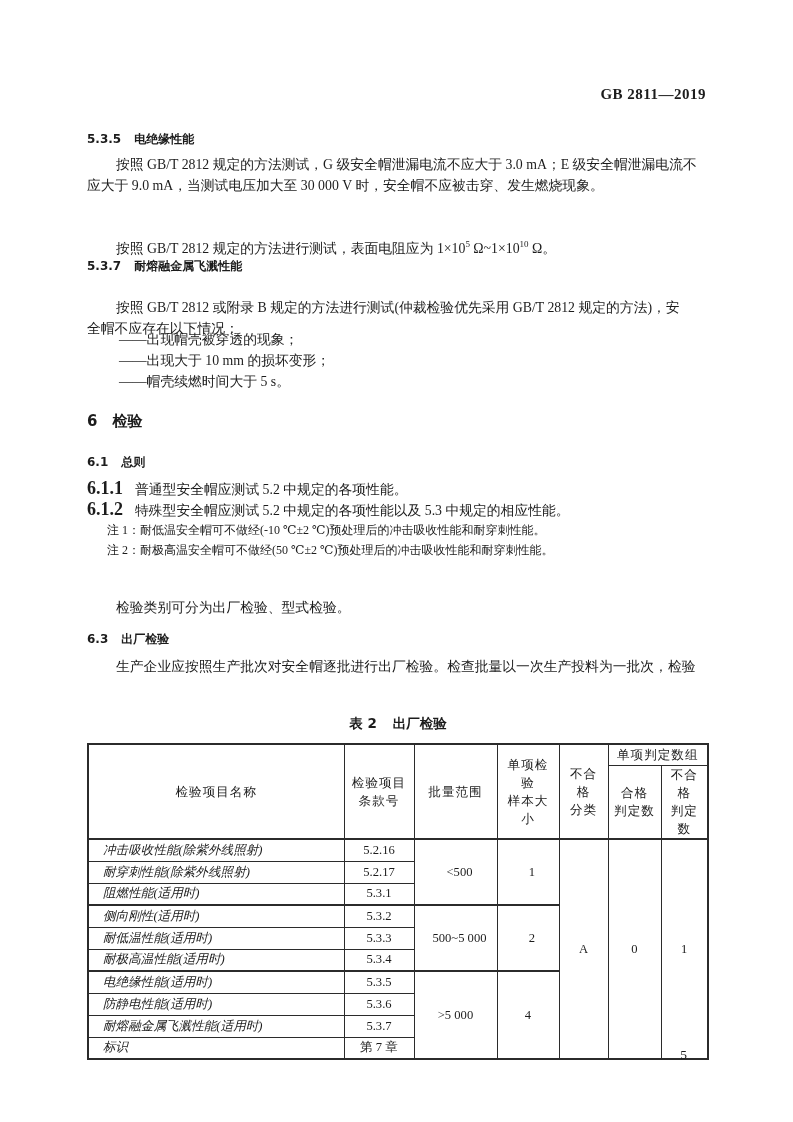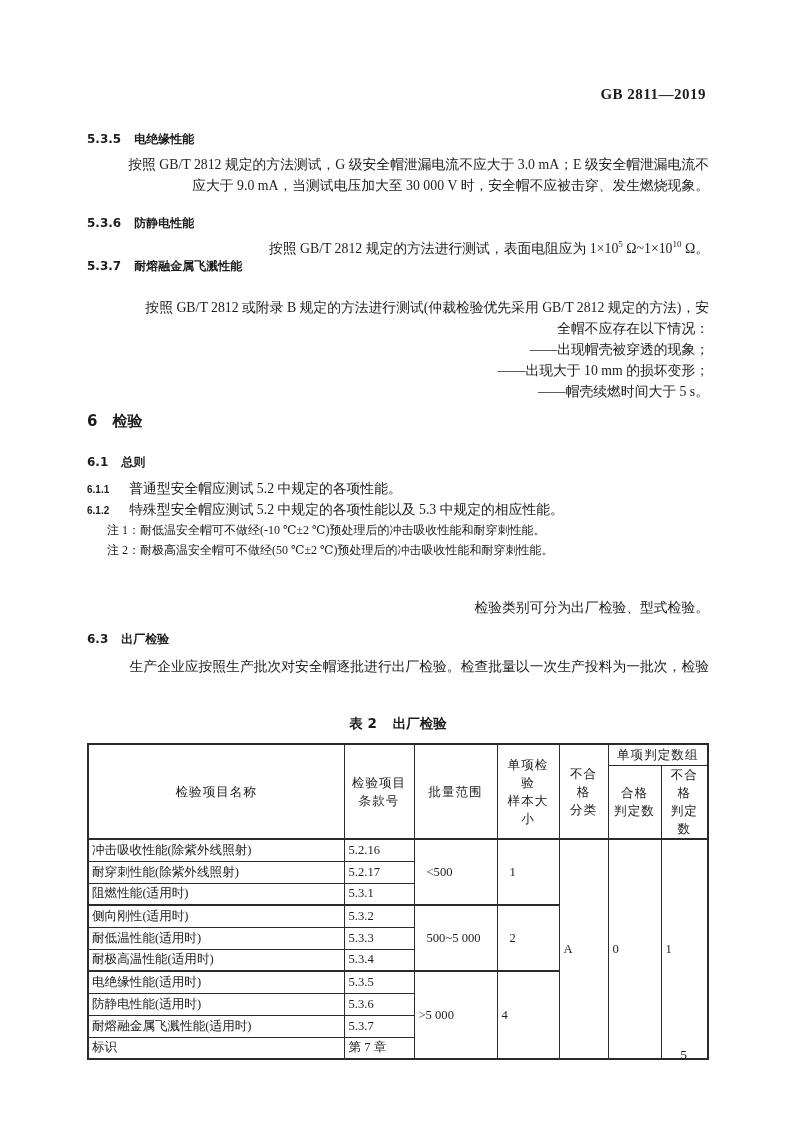--- a/index.html
+++ b/index.html
@@ -24,30 +24,30 @@
   
   .heading {
     font-family:"DejaVu Sans","Liberation Sans",sans-serif;
     font-weight:bold; font-size:12px; line-height:20px;
   }
   .heading .num { margin-right:13px; }
   .chapter { font-size:15px; }
   .chapter .num { margin-right:15px; }
 
   
-  .para { font-size:13.8px; line-height:21px;text-align:right; }
+  .para { font-size:13.8px; line-height:21px; }
   .pline { white-space:nowrap; }
   .indent { padding-left:29px; }
   .bullet { padding-left:32px; }
   sup.sp { font-size:9px; vertical-align:super; line-height:0; }
 
   .clause-line { font-size:13.8px; line-height:21px; white-space:nowrap; }
   .clause-line .inline-num {
-    font-family:Liberation Sans, sans-serif;
-    font-weight:bold; font-size:10px; margin-right:20px;
+    font-family:Liberation Serif, serif;
+    font-weight:bold; font-size:18px; margin-right:12px;
   }
 
   .notes { font-size:12px; line-height:20px; padding-left:20px; }
   .note-line { white-space:nowrap; }
 
   
   .caption {
     text-align:center; font-family:"DejaVu Sans","Liberation Sans",sans-serif;
     font-weight:bold; font-size:13.5px;
   }
@@ -64,55 +64,52 @@
   .inspection th, .inspection td {
     border:1px solid #2b2b2b; padding:0 4px; overflow:hidden;
   }
   .inspection thead th {
     font-weight:normal; text-align:center; letter-spacing:1px; line-height:18px;
   }
   .inspection tr.h1 th { height:20px; }
   .inspection tr.h2 th { height:40px; }
   .inspection tbody tr { height:22px; }
   .inspection tbody tr:first-child td { border-top-width:2px; }
-  .inspection td.name { text-align:left; padding-left:3px; white-space:nowrap; }
-  .inspection td.ctr { text-align:left; }
+  .inspection td.name { text-align:left; padding-left:14px; white-space:nowrap;font-style:italic; }
+  .inspection td.ctr { text-align:center; }
   .inspection tr.group-end td { border-bottom-width:2px; }
   .inspection td.span-end { border-bottom-width:2px;padding-left:12px; }
 </style>
 </head>
 <body>
 
 <div class="page">
 
   <div class="std-code">GB 2811—2019</div>
 
   <div class="block heading" style="top:129px">
     <span class="num">5.3.5</span><span>电绝缘性能</span>
   </div>
   <div class="block para" style="top:154px">
     <div class="pline indent">按照 GB/T 2812 规定的方法测试，G 级安全帽泄漏电流不应大于 3.0 mA；E 级安全帽泄漏电流不</div>
     <div class="pline">应大于 9.0 mA，当测试电压加大至 30 000 V 时，安全帽不应被击穿、发生燃烧现象。</div>
   </div>
 
-  <div class="block heading" style="top:213px">
-    <span class="num">5.3.6</span><span>防静电性能</span>
-  </div>
   <div class="block para" style="top:238px">
     <div class="pline indent"><span>按照 GB/T 2812 规定的方法进行测试，表面电阻应为 1×10</span><sup class="sp">5</sup><span> Ω~1×10</span><sup class="sp">10</sup><span> Ω。</span></div>
   </div>
 
   <div class="block heading" style="top:256px">
     <span class="num">5.3.7</span><span>耐熔融金属飞溅性能</span>
   </div>
   <div class="block para" style="top:297px">
     <div class="pline indent">按照 GB/T 2812 或附录 B 规定的方法进行测试(仲裁检验优先采用 GB/T 2812 规定的方法)，安</div>
     <div class="pline">全帽不应存在以下情况：</div>
   </div>
-  <div class="block para" style="top:339px">
+  <div class="block para" style="top:329px">
     <div class="pline bullet">——出现帽壳被穿透的现象；</div>
     <div class="pline bullet">——出现大于 10 mm 的损坏变形；</div>
     <div class="pline bullet">——帽壳续燃时间大于 5 s。</div>
   </div>
 
   <div class="block heading chapter" style="top:411px">
     <span class="num">6</span><span>检验</span>
   </div>
 
   <div class="block heading" style="top:452px">

